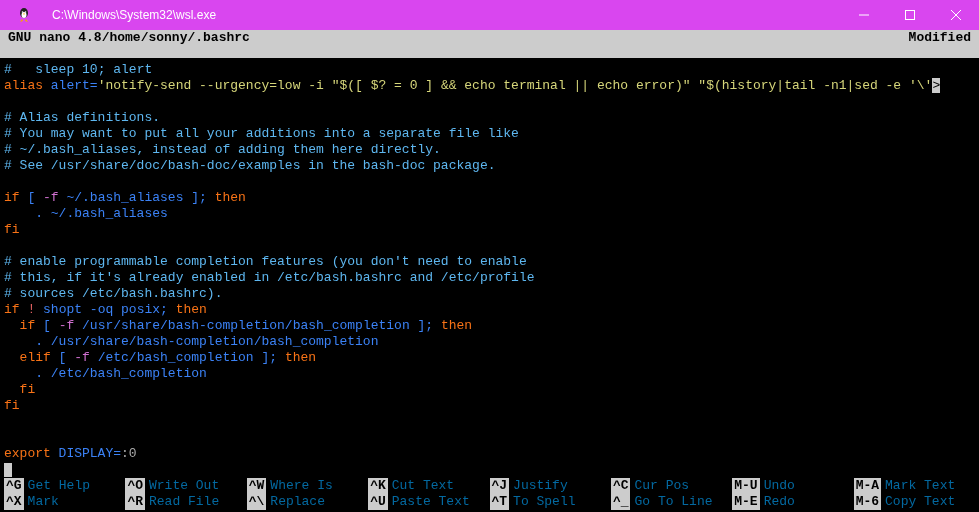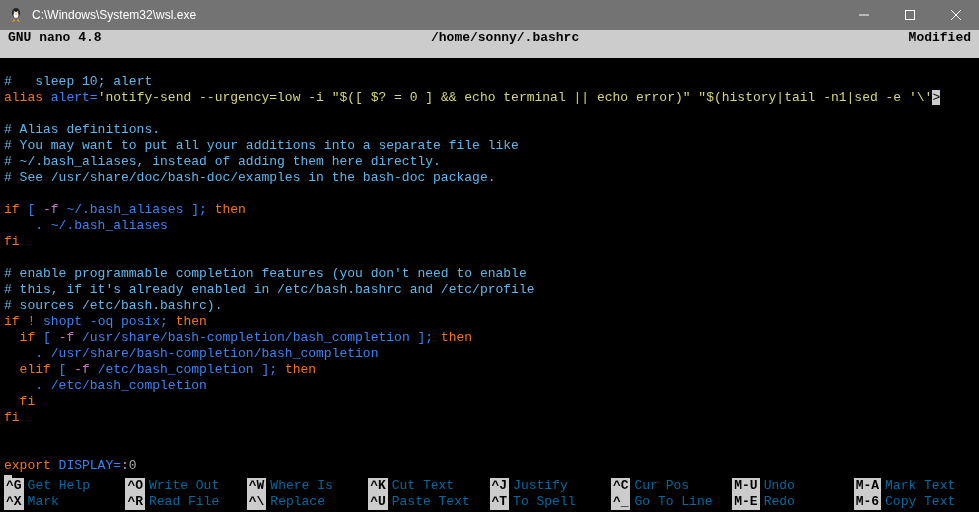--- a/index.html
+++ b/index.html
@@ -1,26 +1,26 @@
 <!DOCTYPE html>
 <html><head>
 <meta charset="utf-8">
 <style>
 * { margin:0; padding:0; box-sizing:border-box; }
 body { background:#000; font-family:'Consolas','Courier New',monospace; font-size:13px; width:979px; height:512px; overflow:hidden; color:#ccc; }
-.titlebar { background:#737373; height:30px; display:flex; align-items:center; padding:0 0 0 8px; }
+.titlebar { background:#d946ef; height:30px; display:flex; align-items:center; padding:0 0 0 16px;gap:12px; }
 .titlebar .icon { width:16px; height:16px; margin-right:8px; }
 .titlebar .title { color:#fff; font-size:12px; font-family:'Segoe UI',sans-serif; flex:1; }
 .winbtns { display:flex; height:100%; }
 .winbtn { width:46px; height:30px; display:flex; align-items:center; justify-content:center; color:#fff; }
 .nanobar { background:#ccc; color:#000; display:flex; height:28px; line-height:16px; font-weight:bold; }
 .nanobar .left { padding-left:8px; }
-.nanobar .center { flex:1; text-align:center; }
+.nanobar .center { flex:1; }
 .nanobar .right { padding-right:8px; }
-.editor { padding:16px 4px; line-height:16px; white-space:pre; overflow:hidden; }
+.editor { padding:4px 4px; line-height:16px; white-space:pre; overflow:hidden; }
 .c-comment { color:#5eb7f0; }
 .c-green { color:#f97316; }
 .c-yellow { color:#d6d67a; }
 .c-white { color:#3b82f6;margin-top:28px; }
 .c-magenta { color:#d070d0; }
 .c-red { color:#e06060; }
 .c-gray { color:#aaa; }
 .hl-end { background:#ccc; color:#000; }
 .cursor { background:#ccc; color:#000; display:inline-block; width:8px; height:14px; vertical-align:text-bottom; }
 .shortcuts { position:absolute; bottom:0; left:0; right:0; display:grid; grid-template-columns:repeat(7,1fr); padding:0 4px 2px 4px; line-height:16px; }

